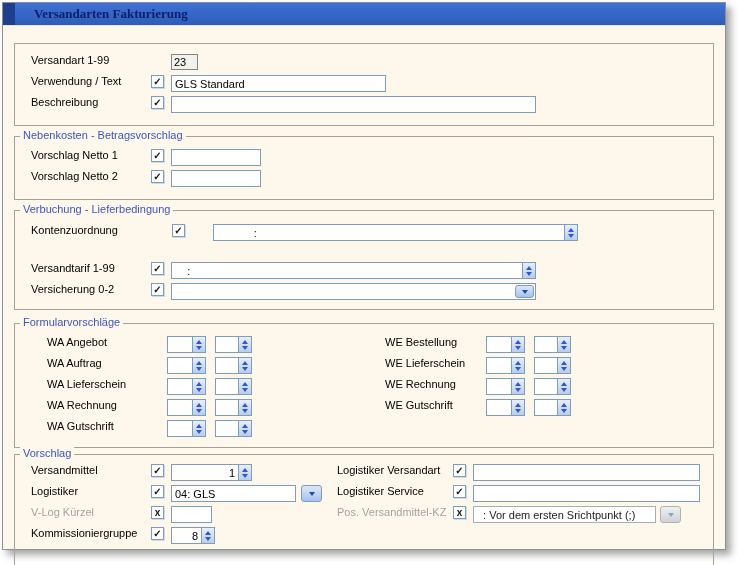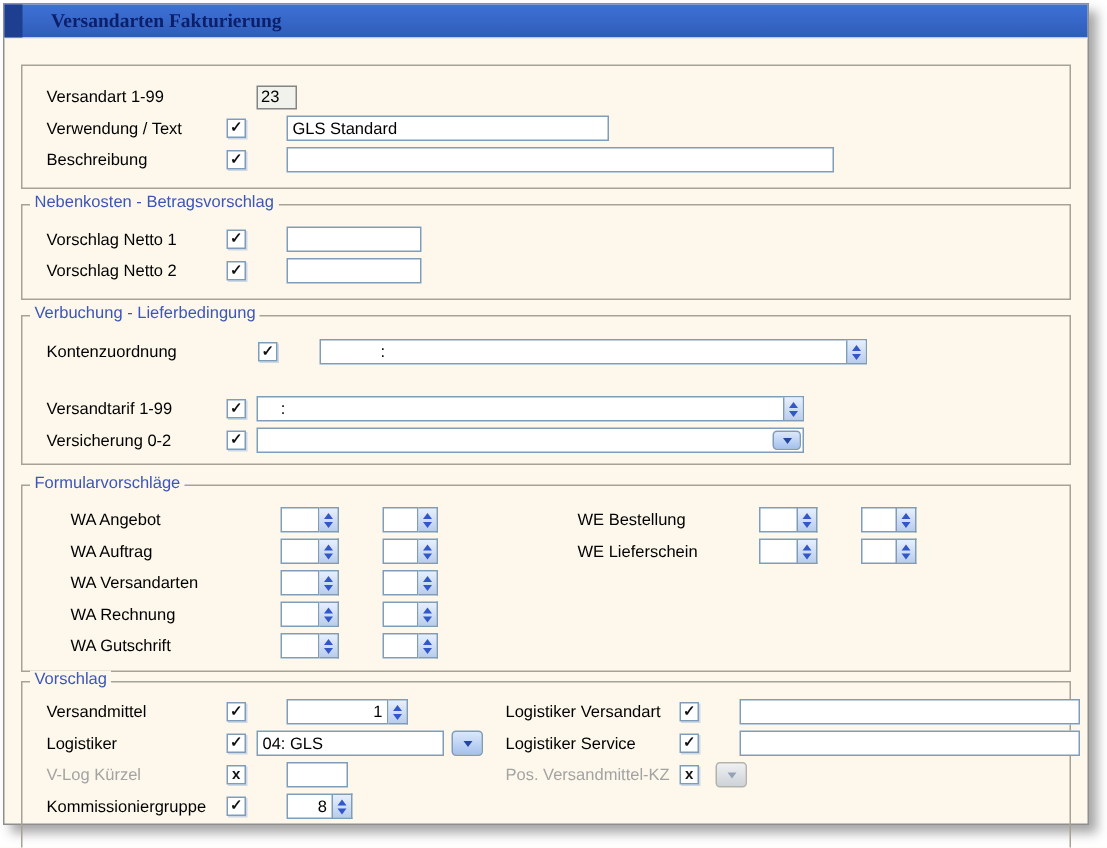--- a/index.html
+++ b/index.html
@@ -20,33 +20,33 @@
   .titlebar-text{margin-left:19px;font-weight:bold;font-size:13px;color:#0b1f6b;font-family:Liberation Serif, serif;}
   .content{padding:17px 11px 0 11px;}
   .grp{
     position:relative;border:1px solid #a6a295;margin:0 0 10px 0;
     padding:10px 0 8px 16px;background:transparent;
   }
   .grp-title{
     position:absolute;top:-8px;left:5px;background:#fdf8eb;padding:0 3px;
     color:#3c55bb;font-size:11px;
   }
-  .row{display:flex;align-items:center;height:21px;}
+  .row{display:flex;align-items:flex-start;height:21px;}
   .lbl{width:120px;flex:none;}
   .lbl.dis{color:#a3a3a3;}
   .cbwrap{width:20px;flex:none;}
   .cb{
     display:inline-block;width:13px;height:13px;box-sizing:border-box;
     border:1px solid #7f9db9;background:#fff;text-align:center;
     font-size:10px;line-height:11px;font-weight:bold;color:#111;
     box-shadow:1px 1px 0 #cfd8e6;
   }
   .xp-input{
     height:17px;box-sizing:border-box;border:1px solid #7f9db9;background:#fff;
-    font-family:"Liberation Sans",sans-serif;font-size:11px;padding:0 3px;color:#000;margin-left:20px;
+    font-family:"Liberation Sans",sans-serif;font-size:11px;padding:0 3px;color:#000;
   }
   .ro-box{
     width:27px;height:16px;box-sizing:border-box;border:1px solid #858585;
     background:#f2f2ec;padding:0 2px;line-height:14px;
   }
   .combo{position:relative;height:17px;box-sizing:border-box;border:1px solid #7f9db9;background:#fff;}
   .combo-text{position:absolute;left:3px;top:1px;white-space:pre;line-height:14px;}
   .spin{
     width:13px;height:17px;box-sizing:border-box;border:1px solid #7f9db9;border-left:1px solid #7f9db9;
     background:linear-gradient(#e7effc,#b9cdeb);
@@ -200,21 +200,21 @@
               </span>
             <span class="pair">
                 <input class="xp-input f-in2" value="" style="">
                 <span class="spin">
                   <span class="tri-up"></span>
                   <span class="tri-down"></span>
                 </span>
               </span>
           </div>
           <div class="row">
-            <span class="lbl">WA Versandarten</span>
+            <span class="lbl">WA Lieferschein</span>
             <span class="pair">
                 <input class="xp-input f-in1" value="" style="">
                 <span class="spin">
                   <span class="tri-up"></span>
                   <span class="tri-down"></span>
                 </span>
               </span>
             <span class="pair">
                 <input class="xp-input f-in2" value="" style="">
                 <span class="spin">
@@ -271,20 +271,54 @@
             <span class="pair">
                 <input class="xp-input f-in2" value="" style="">
                 <span class="spin">
                   <span class="tri-up"></span>
                   <span class="tri-down"></span>
                 </span>
               </span>
           </div>
           <div class="row">
             <span class="lbl f-lbl-r">WE Lieferschein</span>
+            <span class="pair">
+                <input class="xp-input f-in1" value="" style="">
+                <span class="spin">
+                  <span class="tri-up"></span>
+                  <span class="tri-down"></span>
+                </span>
+              </span>
+            <span class="pair">
+                <input class="xp-input f-in2" value="" style="">
+                <span class="spin">
+                  <span class="tri-up"></span>
+                  <span class="tri-down"></span>
+                </span>
+              </span>
+          </div>
+          <div class="row">
+            <span class="lbl f-lbl-r">WE Rechnung</span>
+            <span class="pair">
+                <input class="xp-input f-in1" value="" style="">
+                <span class="spin">
+                  <span class="tri-up"></span>
+                  <span class="tri-down"></span>
+                </span>
+              </span>
+            <span class="pair">
+                <input class="xp-input f-in2" value="" style="">
+                <span class="spin">
+                  <span class="tri-up"></span>
+                  <span class="tri-down"></span>
+                </span>
+              </span>
+          </div>
+          <div class="row">
+            <span class="lbl f-lbl-r">WE Gutschrift</span>
             <span class="pair">
                 <input class="xp-input f-in1" value="" style="">
                 <span class="spin">
                   <span class="tri-up"></span>
                   <span class="tri-down"></span>
                 </span>
               </span>
             <span class="pair">
                 <input class="xp-input f-in2" value="" style="">
                 <span class="spin">
@@ -346,20 +380,23 @@
             <input class="xp-input w227" value="" style="">
           </div>
           <div class="row">
             <span class="lbl l-lbl-r">Logistiker Service</span>
             <span class="cbwrap"><span class="cb">✓</span></span>
             <input class="xp-input w227" value="" style="">
           </div>
           <div class="row">
             <span class="lbl dis l-lbl-r">Pos. Versandmittel-KZ</span>
             <span class="cbwrap"><span class="cb">x</span></span>
+            <div class="combo pos-field">
+              <span class="combo-text">  : Vor dem ersten Srichtpunkt (;)</span>
+            </div>
             <span class="drop gray" style="margin-left:4px">
                 <span class="tri-down"></span>
               </span>
           </div>
         </div>
       </div>
     </div>
 
   </div>
 </div>

